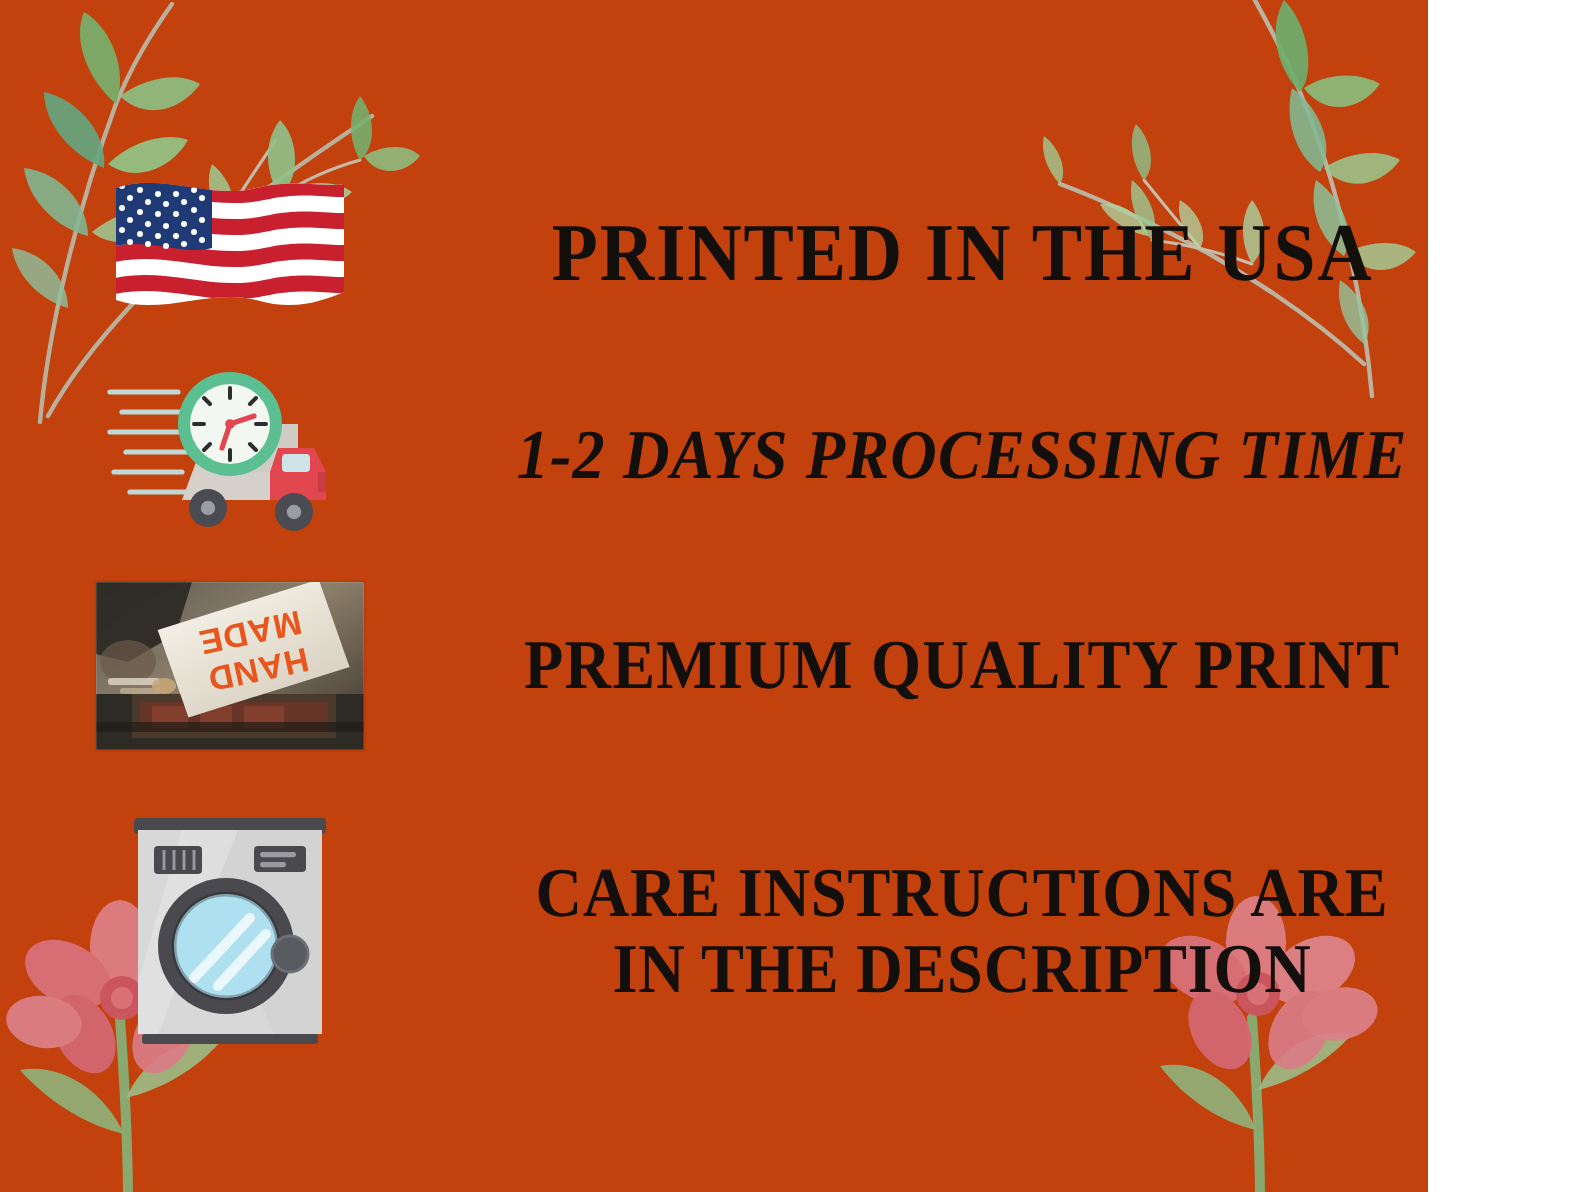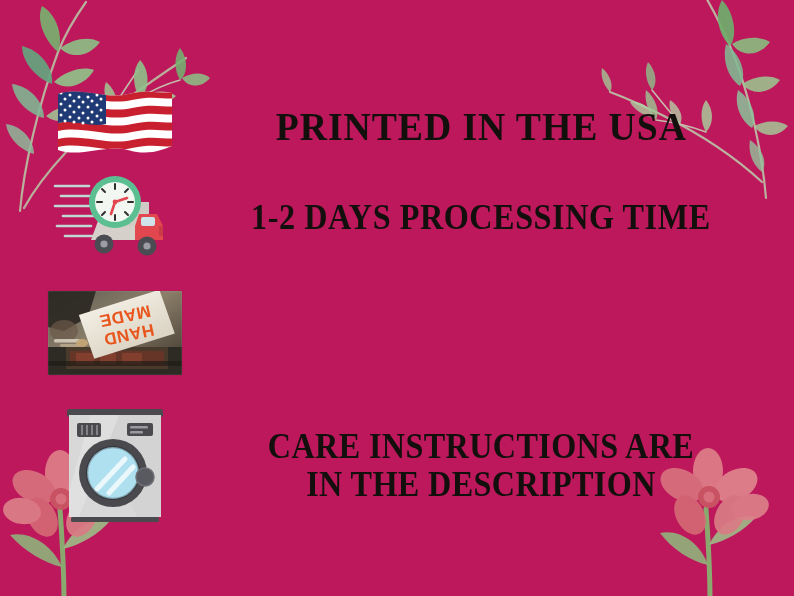--- a/index.html
+++ b/index.html
@@ -29,21 +29,21 @@
 
   
   .row {
     position: absolute;
     left: 0;
     width: 794px;
     display: flex;
     align-items: center;
   }
   #row-0 { top: 78px;  height: 96px; }
-  #row-1 { top: 168px; height: 100px; }
+  #row-1 { top: 178px; height: 100px; font-style: italic; }
   #row-2 { top: 286px; height: 94px; }
   #row-3 { top: 396px; height: 140px; align-items: center; }
 
   .icon-cell {
     width: 230px;
     min-width: 230px;
     height: 100%;
     display: flex;
     align-items: center;
     justify-content: center;
@@ -81,21 +81,21 @@
     width: 134px;
     height: 84px;
     border-radius: 1px;
     overflow: hidden;
     box-shadow: 0 0 0 1px rgba(0,0,0,0.04);
   }
 </style>
 </head>
 <body>
 
-<div id="canvas" style="background: #be185d; width: 794px; height: 596px;">
+<div id="canvas" style="background: #c2410c; width: 714px; height: 596px;">
 
   <svg class="botanical" id="branch-top-left" viewBox="0 0 220 230">
     <g fill="none" stroke="#B9B09C" stroke-width="2.2" stroke-linecap="round">
       <path d="M30 225 C 34 180, 48 120, 68 66 C 76 46, 86 30, 96 16"></path>
       <path d="M34 222 C 54 186, 92 146, 130 118 C 156 99, 178 84, 196 72"></path>
     </g>
     <g fill="none" stroke="#C3BBA8" stroke-width="1.6" stroke-linecap="round">
       <path d="M104 140 C 118 128, 136 118, 152 112"></path>
       <path d="M122 124 C 130 110, 140 96, 148 84"></path>
       <path d="M150 112 C 162 104, 176 98, 190 94"></path>
@@ -324,20 +324,23 @@
             <g transform="rotate(180 79 33)" fill="#E8561D">
               <text x="79" y="28" text-anchor="middle" font-family="Liberation Sans, sans-serif" font-weight="700" font-size="17" letter-spacing="0.5">HAND</text>
               <text x="79" y="47" text-anchor="middle" font-family="Liberation Sans, sans-serif" font-weight="700" font-size="17" letter-spacing="0.5">MADE</text>
             </g>
           </g>
 
           <rect width="134" height="84" fill="none" stroke="#ffffff" stroke-width="1" opacity="0.12"></rect>
         </svg>
       </div>
     </div>
+    <div class="text-cell">
+      <div class="headline" id="headline-2">PREMIUM QUALITY PRINT</div>
+    </div>
   </div>
 
   <div class="row" id="row-3">
     <div class="icon-cell">
       <svg class="art" width="108" height="122" viewBox="0 0 108 122">
 
         <rect x="6" y="4" width="96" height="8" rx="2" fill="#4A4A4E"></rect>
 
         <rect x="8" y="10" width="92" height="102" fill="#D8D8D8"></rect>
         <path d="M30 10 L100 10 L100 112 L76 112 Z" fill="#CFCFCF" opacity="0.55"></path>

